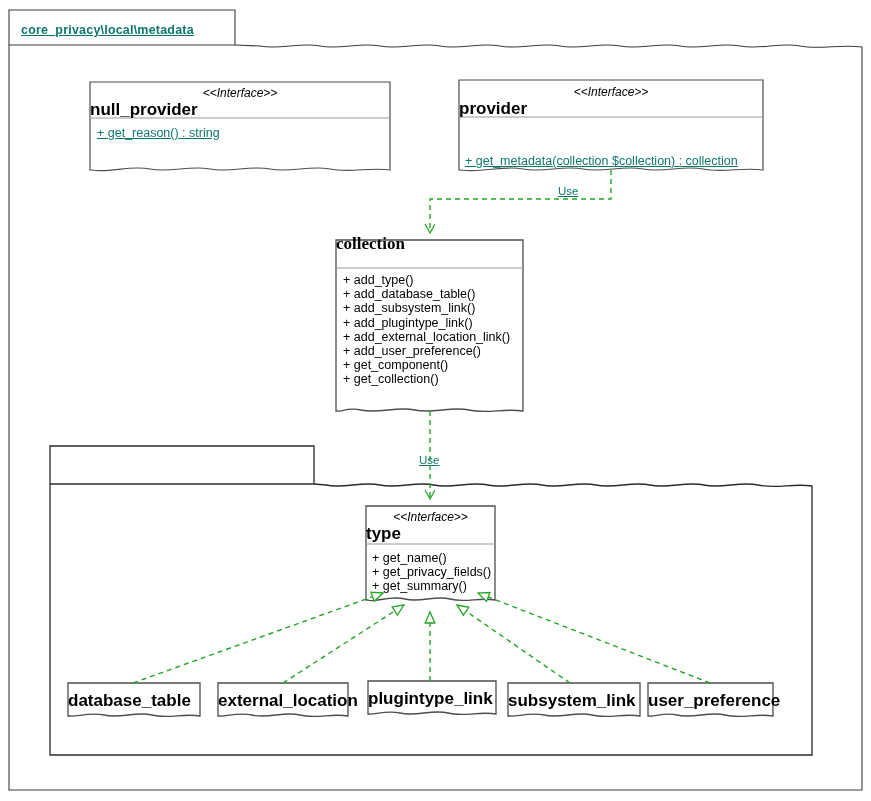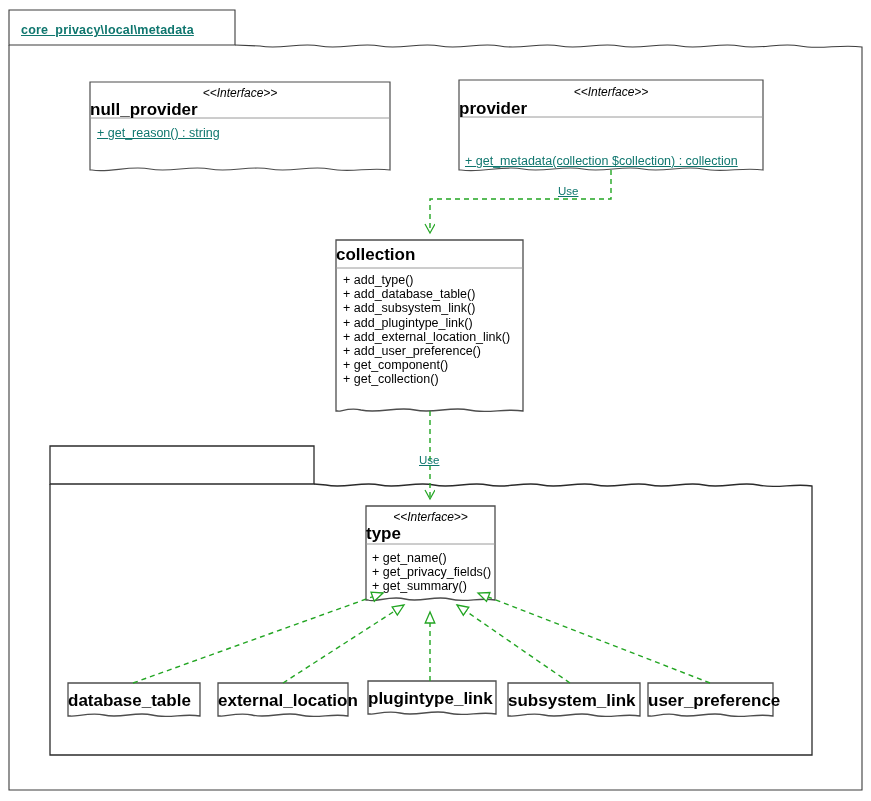--- a/index.html
+++ b/index.html
@@ -178,21 +178,21 @@
     <div class="cls-name">null_provider</div>
   </div>
   <div class="txt cls-member" style="left:97px; top:126px;">+ get_reason() : string</div>
 
   <div style="position:absolute; left:459px; top:85px; width:304px;">
     <div class="cls-stereo">&lt;&lt;Interface&gt;&gt;</div>
     <div class="cls-name">provider</div>
   </div>
   <div class="txt cls-member" style="left:465px; top:126px;margin-top:28px;">+ get_metadata(collection $collection) : collection</div>
 
-  <div style="position:absolute; left:336px; top:245px; width:167px;">
+  <div style="position:absolute; left:336px; top:234px; width:167px;font-family:Liberation Serif, serif;">
     <div class="cls-name">collection</div>
   </div>
   <div style="position:absolute; left:343px; top:273px;">
     <div class="cls-member">+ add_type()</div>
     <div class="cls-member">+ add_database_table()</div>
     <div class="cls-member">+ add_subsystem_link()</div>
     <div class="cls-member">+ add_plugintype_link()</div>
     <div class="cls-member">+ add_external_location_link()</div>
     <div class="cls-member">+ add_user_preference()</div>
     <div class="cls-member">+ get_component()</div>

